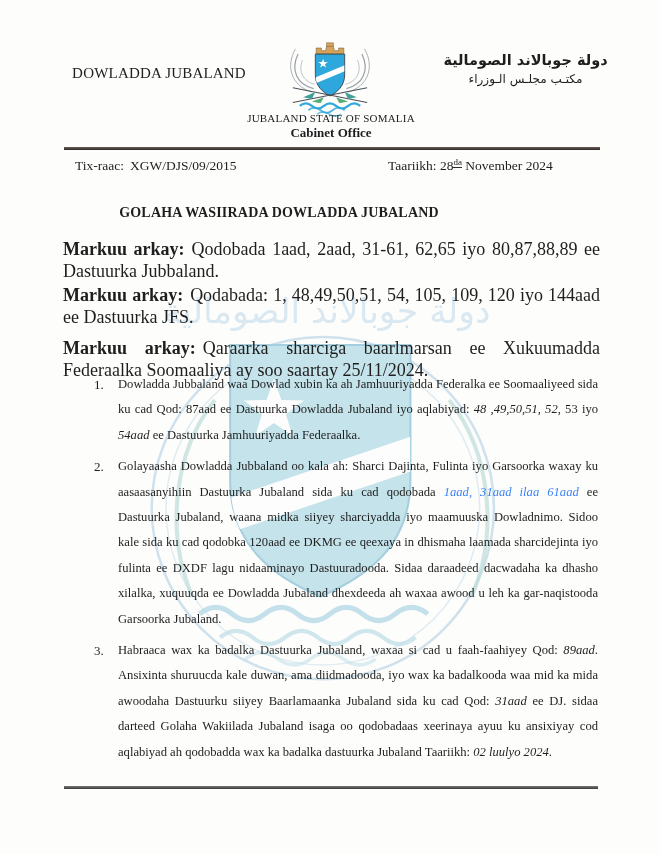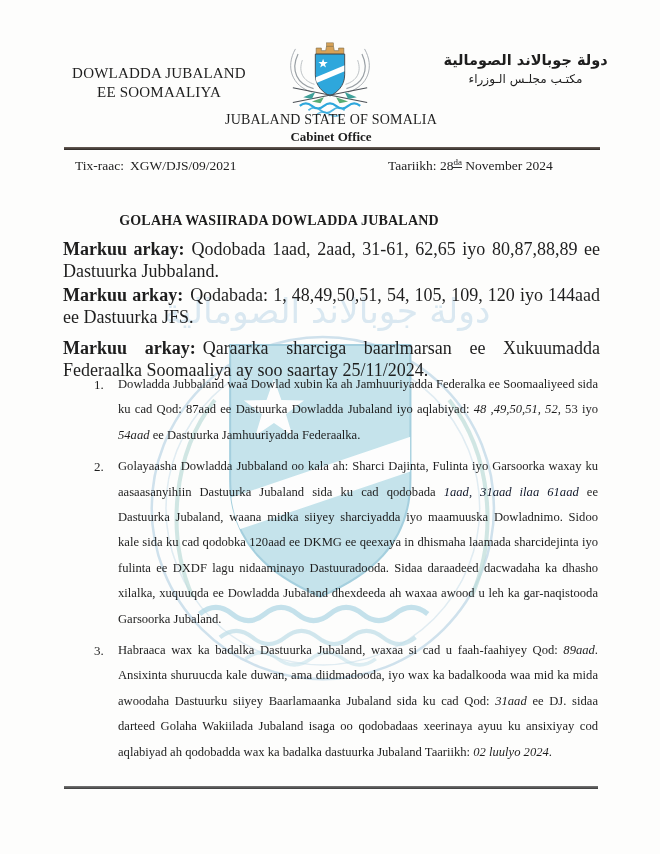--- a/index.html
+++ b/index.html
@@ -10,52 +10,52 @@
   .watermark{position:absolute;left:143px;top:286px;width:378px;height:438px;z-index:0;opacity:.9;pointer-events:none;}
 
   
   .content{position:absolute;inset:0;z-index:1;}
 
   
   .hdr-left{position:absolute;left:64px;top:64px;width:190px;text-align:center;font-size:15px;line-height:19px;letter-spacing:.2px;}
   .hdr-left .l3{font-weight:bold;}
   .hdr-emblem{position:absolute;left:268px;top:42px;width:124px;height:76px;}
   .hdr-center{position:absolute;left:225px;top:112px;width:212px;text-align:center;}
-  .hdr-center .en1{font-size:14px;letter-spacing:.2px;}
+  .hdr-center .en1{font-size:11px;letter-spacing:.2px;}
   .hdr-center .en2{font-size:13px;font-weight:bold;margin-top:1px;}
   .hdr-arabic{position:absolute;right:22px;top:50px;width:225px;text-align:center;direction:rtl;font-family:"DejaVu Sans","Liberation Serif",sans-serif;}
   .hdr-arabic .ar1{font-size:14.5px;font-weight:bold;line-height:20px;}
   .hdr-arabic .ar2{font-size:12px;line-height:18px;}
 
   .rule-top{position:absolute;left:64px;top:147px;width:536px;height:3px;background:linear-gradient(#6b5f58,#2c2824);}
   .rule-bottom{position:absolute;left:64px;top:786px;width:534px;height:3px;background:linear-gradient(#777,#3c3c3c);}
 
   
   .ref-row{position:absolute;left:0;top:158px;width:660px;font-size:13.5px;}
   .ref-label{position:absolute;left:75px;font-weight:normal;}
   .ref-value{position:absolute;left:130px;}
   .date-wrap{position:absolute;left:388px;}
   .ord{font-size:9px;vertical-align:super;border-bottom:1px solid #2b2b2b;line-height:0;}
 
   
-  .doc-title{position:absolute;left:63px;top:213px;width:432px;text-align:center;font-weight:bold;font-size:14px;letter-spacing:.2px;}
+  .doc-title{position:absolute;left:63px;top:205px;width:432px;text-align:center;font-weight:bold;font-size:14px;letter-spacing:.2px;}
 
   
   .recital{position:absolute;left:63px;width:537px;margin:0;font-size:18px;line-height:22px;text-align:justify;}
   .r1{top:238px;} .r2{top:284px;} .r3{top:309px;margin-top:28px;} .intro{top:349px;}
   .rl{font-weight:bold;margin-right:7px;}
 
   
   .list{position:absolute;left:94px;top:372px;width:504px;}
   .li{display:flex;margin-bottom:6px;}
   .num{flex:none;width:24px;font-size:13px;line-height:25.4px;}
   .li-text{flex:1;margin:0;font-size:12.6px;line-height:25.4px;text-align:justify;}
   .bold{font-weight:normal;}
   .it{font-style:italic;}
-  .red-it{font-style:italic;color:#0f172a;}
+  .red-it{font-style:italic;color:#3b82f6;}
 </style>
 </head>
 <body>
 
 <div class="page">
 
   <svg class="watermark" viewBox="0 0 370 430" xmlns="http://www.w3.org/2000/svg" aria-hidden="true">
     <defs>
       <clipPath id="wmShieldClip">
         <path d="M85,58 H262 V190 C262,255 220,285 173.5,305 C127,285 85,255 85,190 Z"></path>
@@ -71,21 +71,20 @@
     <polygon transform="translate(128,122) scale(3.1)" fill="#fdfefe" points="0,-10 2.35,-3.24 9.51,-3.09 3.8,1.24 5.88,8.09 0,4 -5.88,8.09 -3.8,1.24 -9.51,-3.09 -2.35,-3.24"></polygon>
     <path d="M55,322 q16,-13 32,0 t32,0 t32,0 t32,0 t32,0 t32,0 t32,0" fill="none" stroke="#aed6e4" stroke-width="5" opacity="0.8"></path>
     <path d="M75,345 q16,-13 32,0 t32,0 t32,0 t32,0 t32,0 t32,0" fill="none" stroke="#b6dae6" stroke-width="4" opacity="0.7"></path>
     <path d="M100,366 q16,-12 32,0 t32,0 t32,0 t32,0" fill="none" stroke="#bfdfe9" stroke-width="3.5" opacity="0.6"></path>
   </svg>
 
   <div class="content">
 
     <div class="hdr-left">
       <div class="l1">DOWLADDA JUBALAND</div>
-      <div class="l2">EE SOOMAALIYA</div>
     </div>
 
     <svg class="hdr-emblem" viewBox="0 0 130 88" xmlns="http://www.w3.org/2000/svg" aria-hidden="true">
       <defs>
         <clipPath id="hdrShieldClip">
           <path d="M48,14 H82 V38 C82,51 73,58.5 65,62.5 C57,58.5 48,51 48,38 Z"></path>
         </clipPath>
       </defs>
 
       <path d="M46,54 C27,49 19,33 28,14" fill="none" stroke="#9aa0a5" stroke-width="1.4"></path>
@@ -121,21 +120,21 @@
 
     <div class="hdr-arabic">
       <div class="ar1">دولة جوبالاند الصومالية</div>
       <div class="ar2">مكتـب مجلـس الـوزراء</div>
     </div>
 
     <div class="rule-top"></div>
 
     <div class="ref-row">
       <span class="ref-label">Tix-raac:</span>
-      <span class="ref-value">XGW/DJS/09/2021</span>
+      <span class="ref-value">XGW/DJS/09/2015</span>
       <span class="date-wrap"><span>Taariikh:</span>&nbsp;<span>28</span><sup class="ord">da</sup> <span>November 2024</span></span>
     </div>
 
     <div class="doc-title">GOLAHA WASIIRADA DOWLADDA JUBALAND</div>
 
     <p class="recital r1"><b class="rl">Markuu arkay:</b><span>Qodobada 1aad, 2aad, 31-61, 62,65 iyo 80,87,88,89 ee Dastuurka Jubbaland.</span></p>
     <p class="recital r2"><b class="rl">Markuu arkay:</b><span>Qodabada:  1, 48,49,50,51, 54, 105, 109, 120 iyo 144aad ee  Dastuurka JFS.</span></p>
     <p class="recital r3"><b class="rl">Markuu arkay:</b><span>Qaraarka sharciga baarlmarsan ee Xukuumadda Federaalka Soomaaliya ay soo saartay 25/11/2024.</span></p>
 
 

